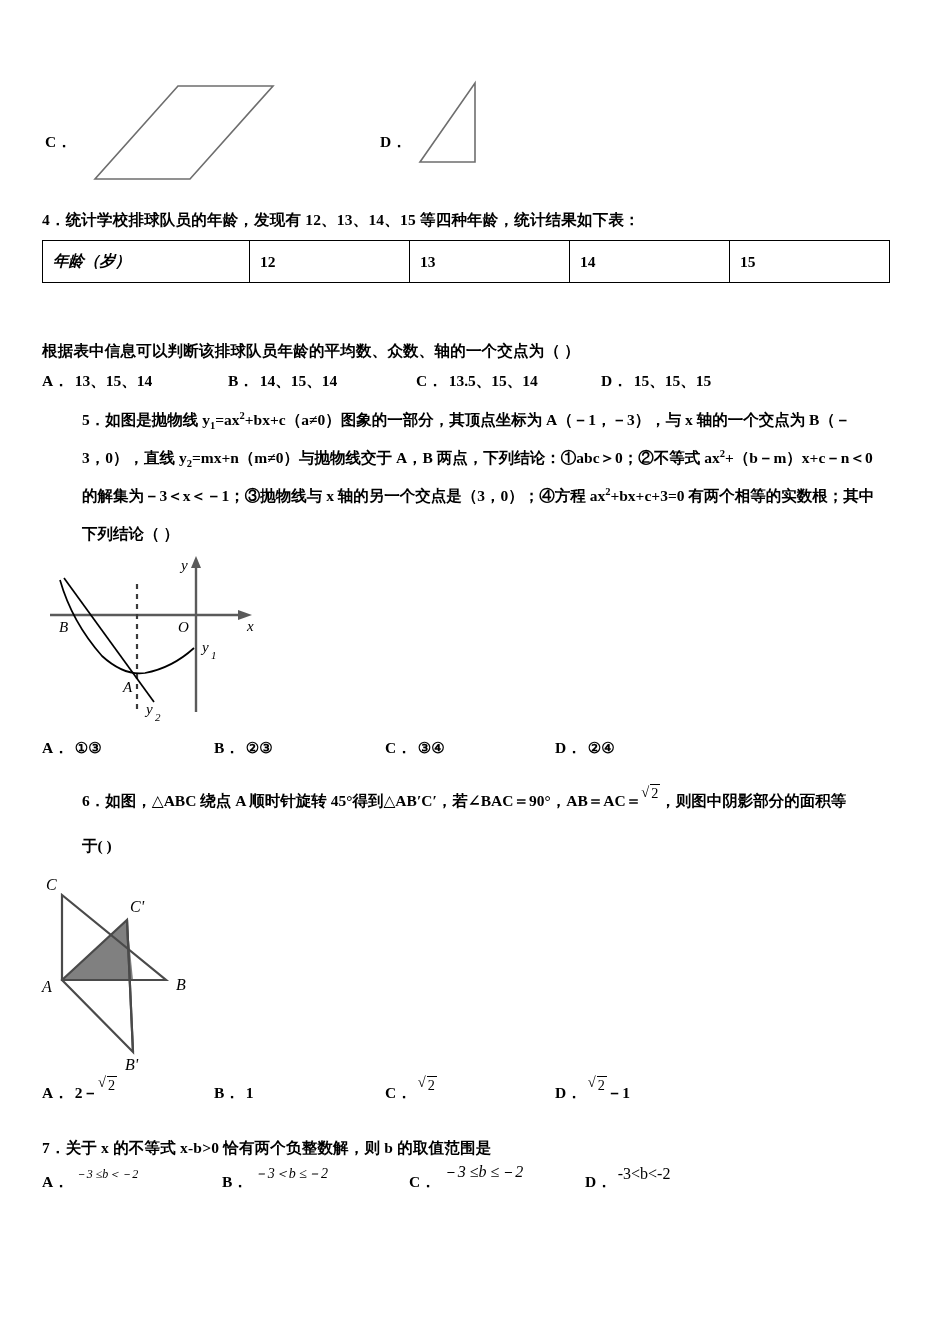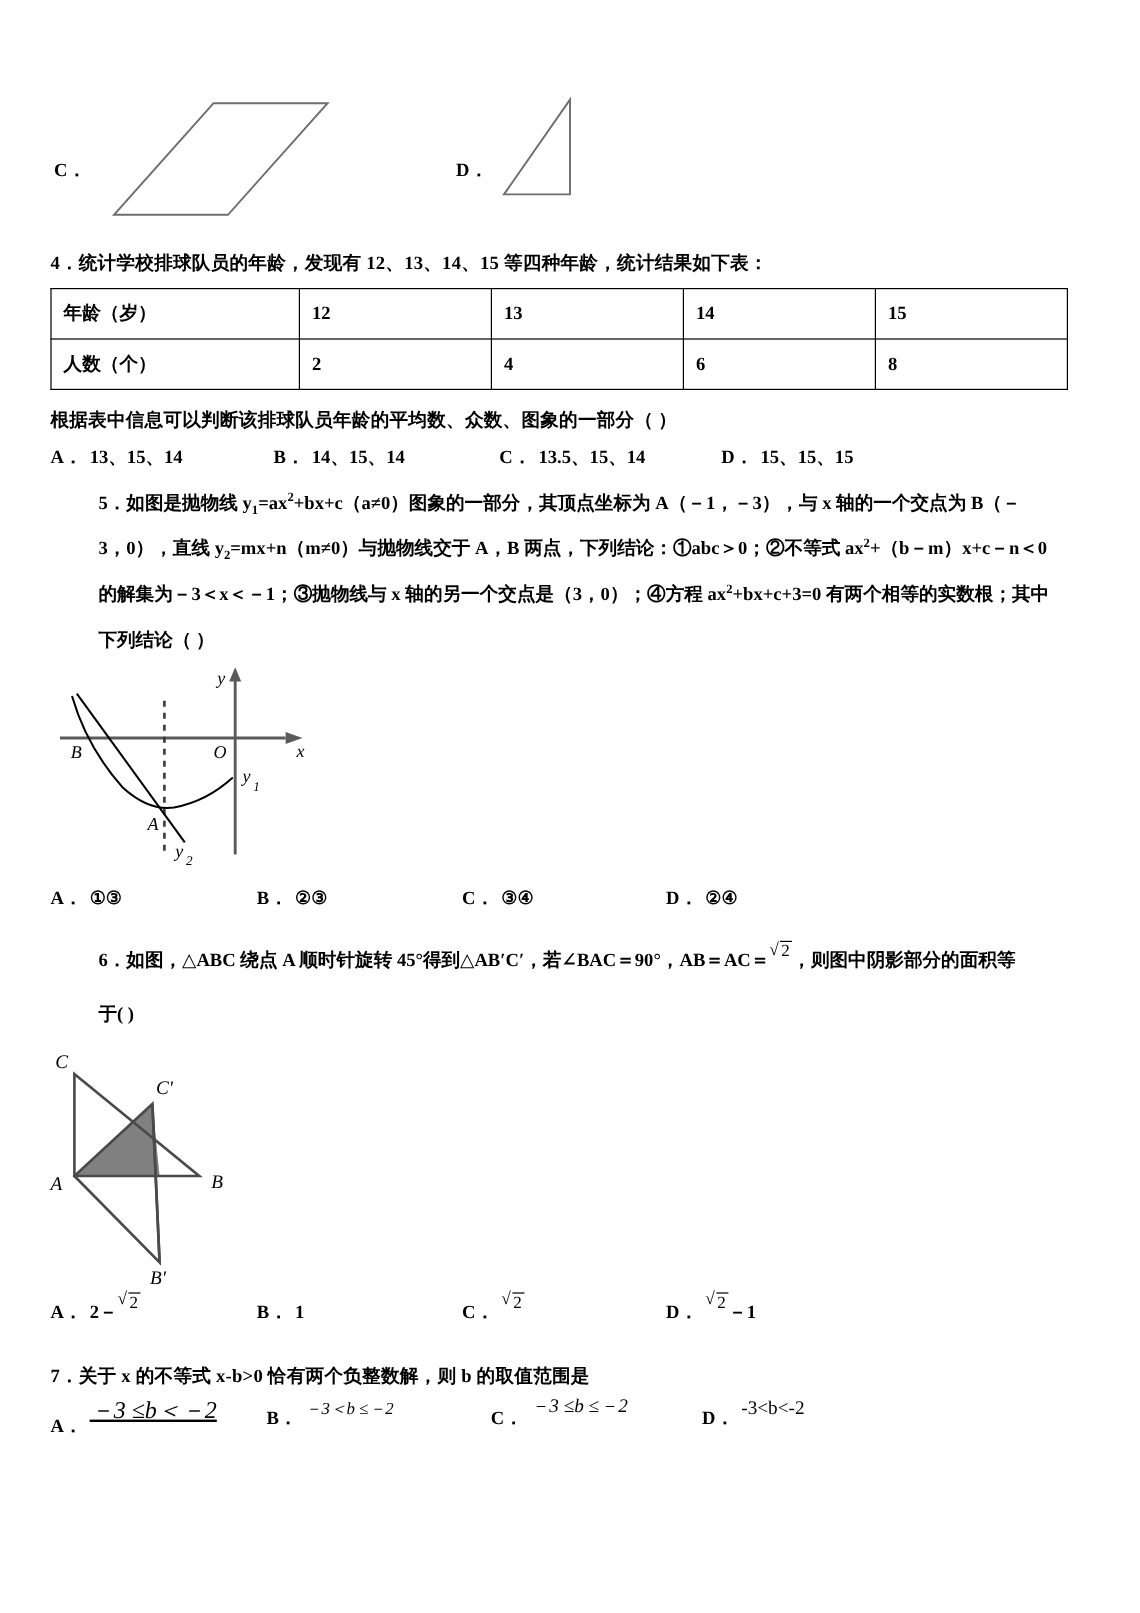--- a/index.html
+++ b/index.html
@@ -106,21 +106,21 @@
     table-layout: fixed;
   }
   table.data-tbl td {
     border: 1.5px solid #000;
     height: 41px;
     padding: 0 10px;
     font-size: 15.5px;
     font-weight: bold;
     vertical-align: middle;
   }
-  table.data-tbl td.first-col { width: 186px; }
+  table.data-tbl td.first-col { width: 186px; font-style: italic; }
 
   
   .circ {
     display: inline-block;
     font-size: 15px;
   }
 
   
   .fig { position: absolute; }
 
@@ -151,32 +151,25 @@
   <div class="tbl-wrap">
     <table class="data-tbl">
       <tbody>
         <tr>
           <td class="first-col">年龄（岁）</td>
           <td>12</td>
           <td>13</td>
           <td>14</td>
           <td>15</td>
         </tr>
-        <tr>
-          <td class="first-col">人数（个）</td>
-          <td>2</td>
-          <td>4</td>
-          <td>6</td>
-          <td>8</td>
-        </tr>
       </tbody>
     </table>
   </div>
 
-  <div class="qtext" style="position:absolute; left:42px; top:336px; width:870px;">根据表中信息可以判断该排球队员年龄的平均数、众数、图象的一部分（  ）</div>
+  <div class="qtext" style="position:absolute; left:42px; top:336px; width:870px;">根据表中信息可以判断该排球队员年龄的平均数、众数、轴的一个交点为（  ）</div>
 
   <div class="opts" style="position:absolute; left:42px; top:371px; width:870px;">
     <div class="opt" style="width:186px;">
       <span class="opt-letter">A．</span>
       <span>13、15、14</span>
     </div>
     <div class="opt" style="width:188px;">
       <span class="opt-letter">B．</span>
       <span>14、15、14</span>
     </div>
@@ -290,21 +283,21 @@
       <span class="rad rad-sup"><span>2</span></span>
         <span>－1</span>
     </div>
   </div>
 
   <div class="qtext" style="position:absolute; left:42px; top:1133px; width:880px;">7．关于 x 的不等式 x-b&gt;0 恰有两个负整数解，则 b 的取值范围是</div>
 
   <div class="opts" style="position:absolute; left:42px; top:1172px; width:880px; align-items:flex-start;">
     <div class="opt" style="width:180px; align-items:flex-end;">
       <span class="opt-letter">A．</span>
-      <span class="ital" style="position:relative; top:-10px; font-weight:normal; font-size:20px;text-decoration:underline;">－3 ≤b＜－2</span>
+      <span class="ital" style="position:relative; top:-10px; font-weight:normal; font-size:12px;">－3 ≤b＜－2</span>
     </div>
     <div class="opt" style="width:187px; align-items:flex-end;">
       <span class="opt-letter">B．</span>
       <span class="ital" style="position:relative; top:-10px; font-weight:normal; font-size:14px;">－3＜b ≤－2</span>
     </div>
     <div class="opt" style="width:176px; align-items:flex-end;">
       <span class="opt-letter">C．</span>
       <span class="ital" style="position:relative; top:-10px; font-weight:normal; font-size:16px;">－3 ≤b ≤－2</span>
     </div>
     <div class="opt" style="align-items:flex-end;">

